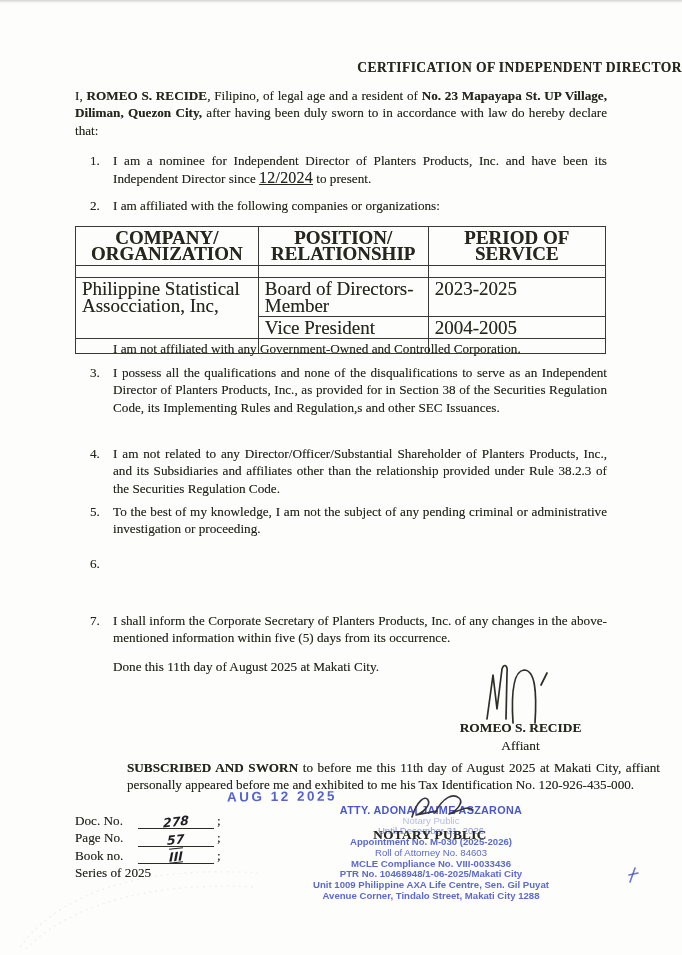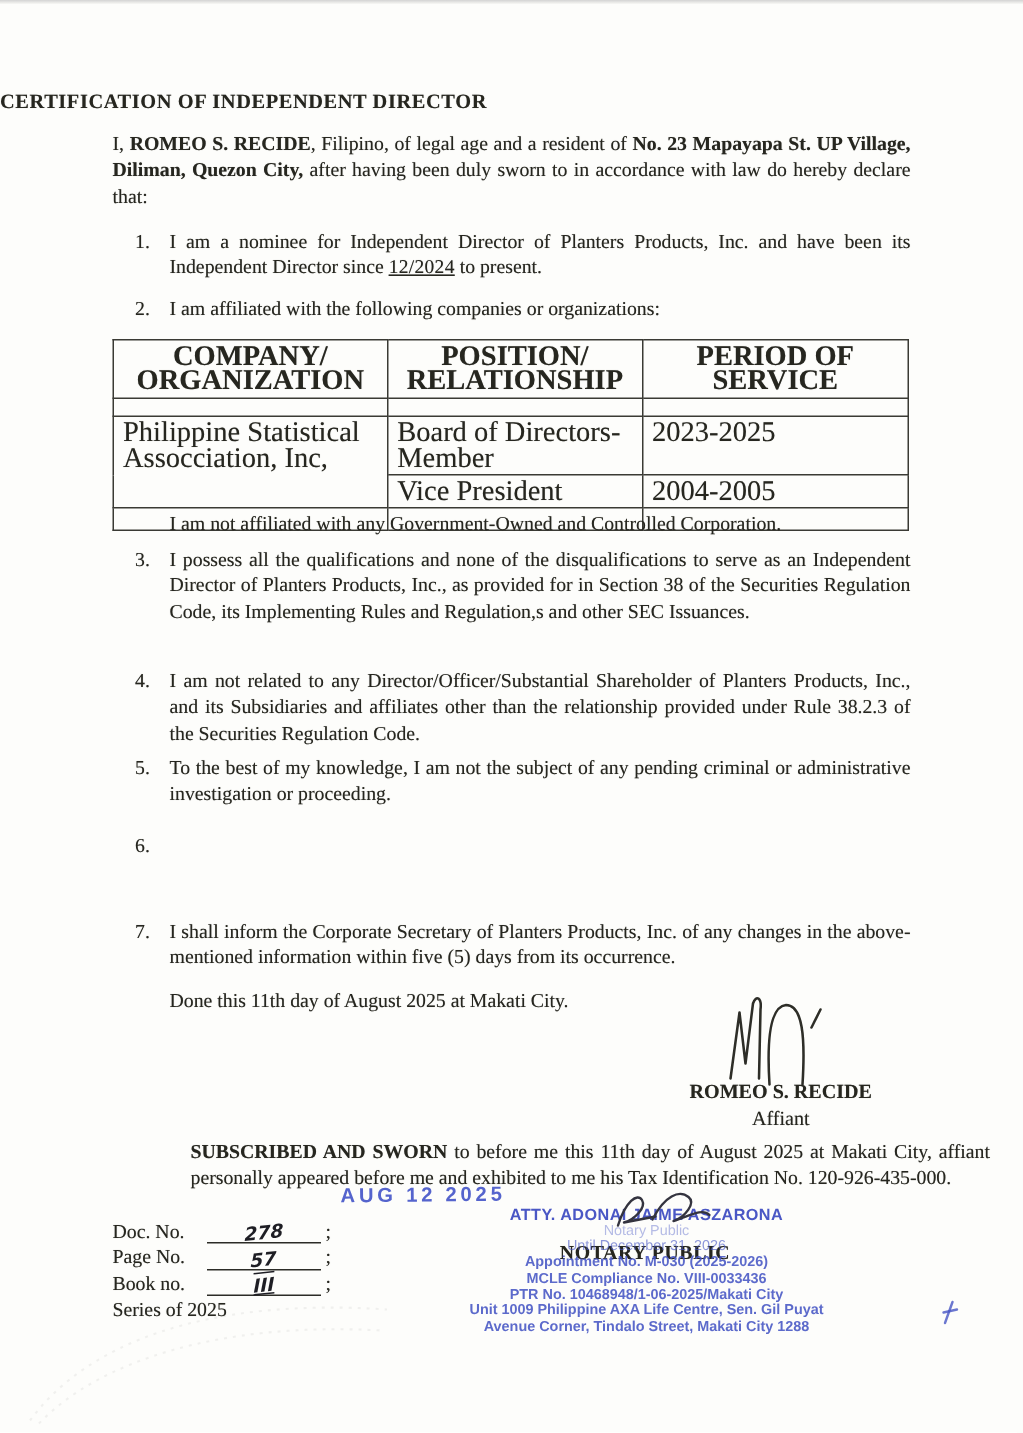--- a/index.html
+++ b/index.html
@@ -9,28 +9,28 @@
     background:#fdfdfb;
     font-family:"Liberation Serif", serif;
     color:#26261f;
     overflow:hidden;
     text-shadow:0 0 0.5px rgba(45,45,40,0.45);
   }
   .scan-top-edge{position:absolute;top:0;left:0;right:0;height:3px;
     background:linear-gradient(#c9c9c9,#ededea 70%,rgba(255,255,255,0));opacity:.8;}
   .title{
     position:absolute;top:60px;left:0;width:682px;margin:0;
-    text-align:left;font-size:13.6px;font-weight:bold;letter-spacing:.4px;
+    text-align:right;font-size:13.6px;font-weight:bold;letter-spacing:.4px;
   }
   .para{position:absolute;margin:0;font-size:13.2px;line-height:17.3px;}
   .intro{top:87px;left:75px;width:532px;text-align:justify;}
   .item{position:absolute;left:75px;width:532px;padding-left:38px;box-sizing:border-box;
     font-size:13.2px;line-height:17.3px;text-align:justify;}
   .item .num{position:absolute;left:15px;text-align:left;}
-  .since-date{font-size:13px;text-decoration:underline;letter-spacing:.2px;}
+  .since-date{font-size:16px;text-decoration:underline;letter-spacing:.2px;}
   .plain{text-align:left;}
   
   .affil-table{
     position:absolute;top:226px;left:75px;width:531px;
     border-collapse:collapse;font-size:19px;color:#26261f;
   }
   .affil-table th,.affil-table td{border:1.6px solid #3a3a34;padding:2px 6px;}
   .affil-table th{font-weight:bold;text-align:center;white-space:pre-line;line-height:16px;padding:3px 4px;}
   .affil-table td{line-height:17px;vertical-align:top;}
   .spacer td{height:11px;padding:0;}
@@ -174,20 +174,21 @@
     <div>Series of 2025</div>
   </div>
 
   <div class="notary-black">NOTARY PUBLIC</div>
 
   <div class="notary-stamp">
     <span class="nline notary-name">ATTY. ADONAI JAIME ASZARONA</span>
     <span class="nline notary-sub">Notary Public</span>
     <span class="nline notary-until">Until December 31, 2026</span>
     <span class="nline nbold">Appointment No. M-030 (2025-2026)</span>
+    <span class="nline">Roll of Attorney No. 84603</span>
     <span class="nline nbold">MCLE Compliance No. VIII-0033436</span>
     <span class="nline nbold">PTR No. 10468948/1-06-2025/Makati City</span>
     <span class="nline nbold">Unit 1009 Philippine AXA Life Centre, Sen. Gil Puyat</span>
     <span class="nline nbold">Avenue Corner, Tindalo Street, Makati City 1288</span>
   </div>
 
   <svg class="notary-scribble" width="66" height="30" viewBox="0 0 66 30">
     <g fill="none" stroke="#34343f" stroke-width="1.6" stroke-linecap="round" stroke-linejoin="round">
       <path d="M3,26 C8,10 16,4 19,9 C22,14 14,22 7,24 L28,20"></path>
       <path d="M26,22 C34,6 44,2 50,7 C55,11 48,20 40,23 C50,20 59,14 64,19"></path>

